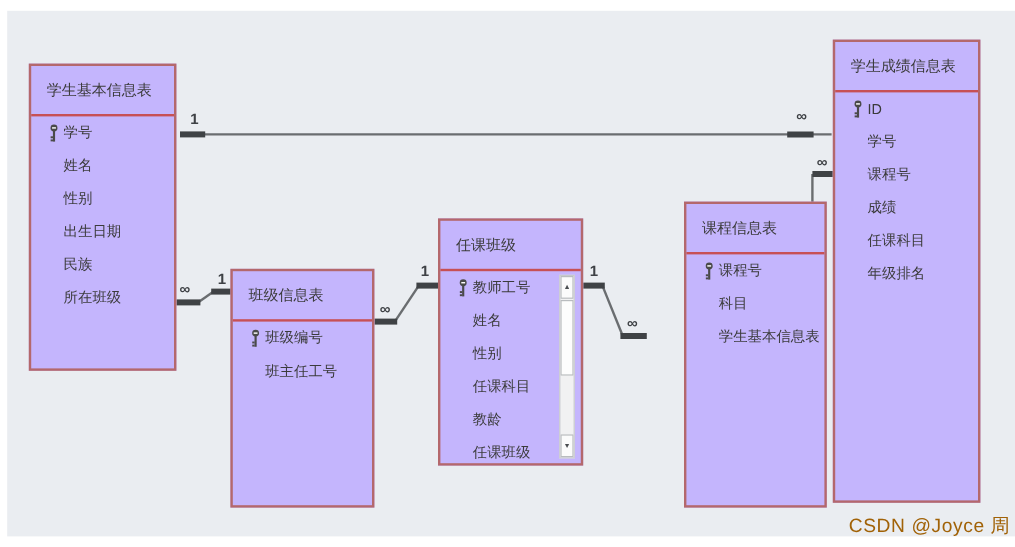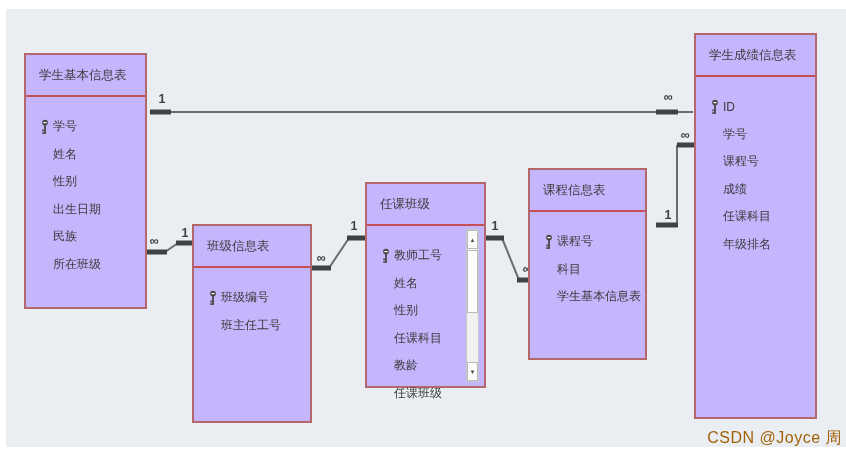--- a/index.html
+++ b/index.html
@@ -13,27 +13,27 @@
     background:#eaedf1;
   }
   
   .table-card{
     position:absolute;background:#c4b5fd;border:2px solid #b4686c;
     box-sizing:border-box;color:#3b3b3b;
   }
   .t1{left:24px;top:53px;width:123px;height:256px;}
   .t2{left:192px;top:186px;width:120px;height:199px;margin-top:38px;}
   .t3{left:365px;top:182px;width:121px;height:206px;}
-  .t4{left:528px;top:168px;width:119px;height:192px;}
+  .t4{left:570px;top:168px;width:119px;height:255px;}
   .t5{left:694px;top:33px;width:123px;height:386px;}
   .table-title{
     height:40px;line-height:40px;padding-left:13px;font-size:12.5px;
     border-bottom:2px solid #c75055;white-space:nowrap;overflow:hidden;
   }
-  .fields{padding-top:16px;}
+  .fields{padding-top:0;}
   .field-row{height:27.5px;display:flex;align-items:center;font-size:12px;}
   .key-slot{width:17px;margin-left:10px;display:flex;align-items:center;justify-content:center;flex:0 0 17px;}
   .field-label{white-space:nowrap;}
   
   .scrollbar{
     position:absolute;right:5px;top:45px;width:13px;height:153px;
     background:#f1f1f2;border:1px solid #c6c9cc;box-sizing:border-box;
   }
   .scroll-btn{
     position:absolute;left:0;width:11px;height:19px;background:#fbfbfb;

